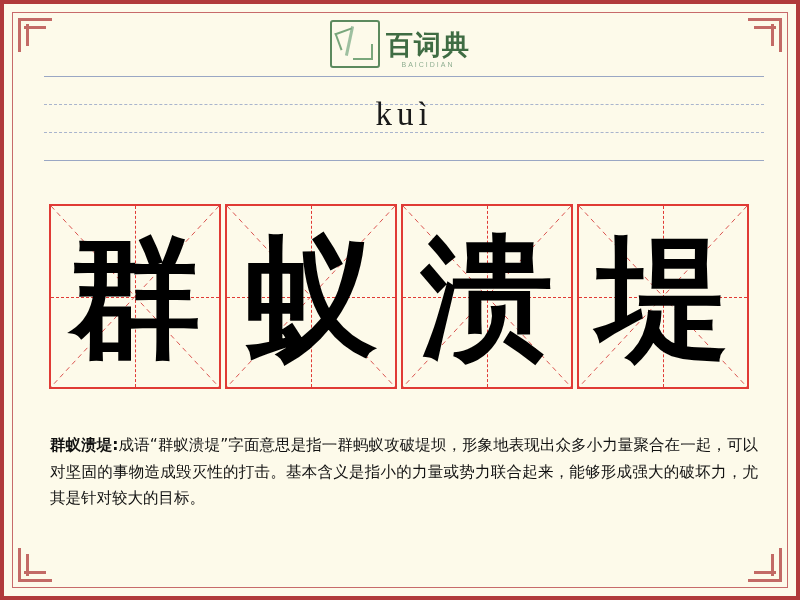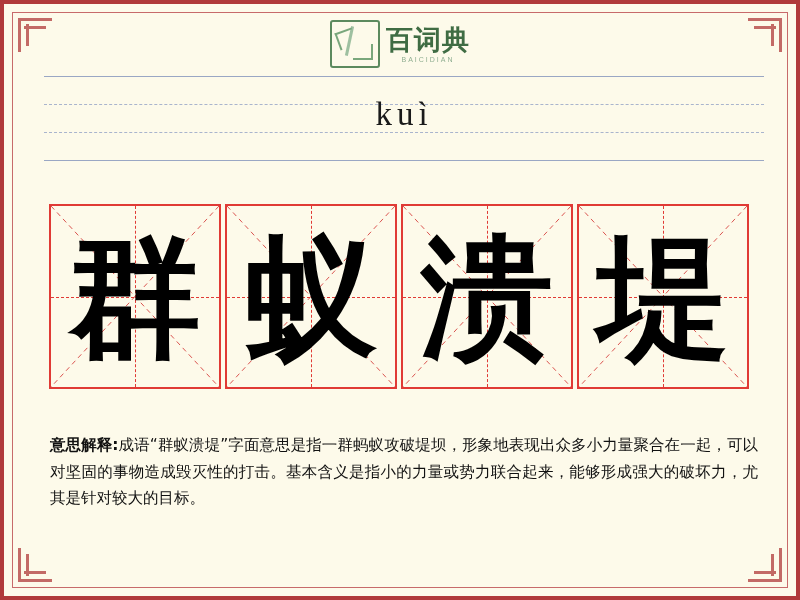--- a/index.html
+++ b/index.html
@@ -61,21 +61,21 @@
   .corner.br .v1 { left: auto; right: 0; }
   .corner.br .v2 { left: auto; right: 8px; }
 
   
   .logo {
     position: absolute;
     left: 50%;
     transform: translateX(-50%);
     top: 16px;
     display: flex;
-    align-items: center;
+    align-items: flex-end;
     gap: 6px;
   }
   .logo-mark {
     width: 46px;
     height: 44px;
     border: 2px solid #5c8a5e;
     border-radius: 3px;
     position: relative;
     background: #fdfaea;
     overflow: hidden;
@@ -321,15 +321,15 @@
         <line x1="0" y1="0" x2="172" y2="185" stroke="#d9504c" stroke-width="1" stroke-dasharray="5,4"></line>
         <line x1="172" y1="0" x2="0" y2="185" stroke="#d9504c" stroke-width="1" stroke-dasharray="5,4"></line>
       </svg>
       <span class="line hline"></span>
       <span class="line vline"></span>
       <div class="han">堤</div>
     </div>
   </div>
 
   <div class="explain">
-    <span class="label">意思解释:</span><span>成语“群蚁溃堤”字面意思是指一群蚂蚁攻破堤坝，形象地表现出众多小力量聚合在一起，可以对坚固的事物造成毁灭性的打击。基本含义是指小的力量或势力联合起来，能够形成强大的破坏力，尤其是针对较大的目标。</span>
+    <span class="label">群蚁溃堤:</span><span>成语“群蚁溃堤”字面意思是指一群蚂蚁攻破堤坝，形象地表现出众多小力量聚合在一起，可以对坚固的事物造成毁灭性的打击。基本含义是指小的力量或势力联合起来，能够形成强大的破坏力，尤其是针对较大的目标。</span>
   </div>
 </div>
 
 </body></html>

